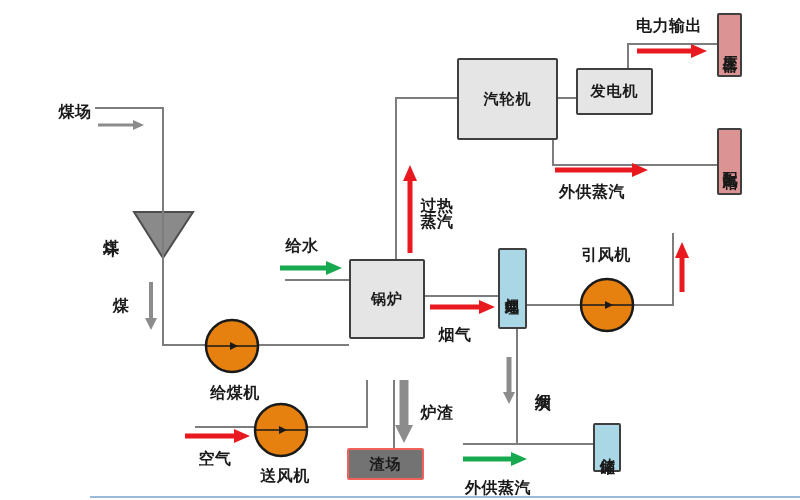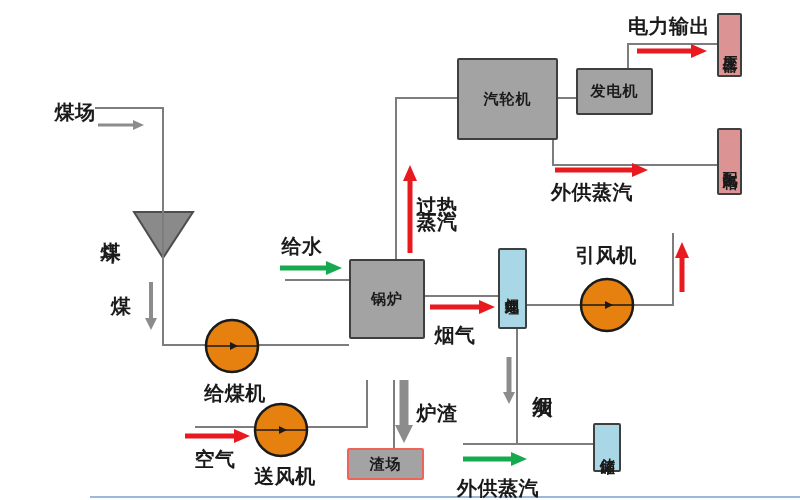--- a/index.html
+++ b/index.html
@@ -6,27 +6,27 @@
   #canvas{
     position:relative;width:800px;height:500px;background:#ffffff;overflow:hidden;
     font-family:"Liberation Sans",sans-serif;color:#1a1a1a;
   }
   #wires{position:absolute;left:0;top:0;z-index:1;}
   .box{
     position:absolute;z-index:2;display:flex;align-items:center;justify-content:center;
     border:2px solid #3f3f3f;box-sizing:border-box;font-weight:bold;font-size:15px;
     letter-spacing:1px;text-align:center;border-radius:2px;
   }
-  .orange{background:#a3a3a3;}
+  .orange{background:#e5e5e5;}
   .pink{background:#db9393;}
   .blue{background:#a9d7e5;}
-  .slagyard{background:#a3a3a3;border:2px solid #f0625a;}
+  .slagyard{background:#737373;border:2px solid #f0625a;}
   .vertbox{writing-mode:vertical-rl;text-orientation:upright;letter-spacing:2px;}
   .lbl{
-    position:absolute;z-index:3;font-weight:bold;font-size:20px;white-space:nowrap;
+    position:absolute;z-index:3;font-weight:bold;font-size:16px;white-space:nowrap;
     transform:translate(-50%,-50%);letter-spacing:0.5px;text-align:left;line-height:16px;
   }
   .lbl.vert{
     writing-mode:vertical-rl;text-orientation:upright;white-space:normal;
     letter-spacing:2px;line-height:16px;
   }
   .lbl.two span{display:block;}
 </style>
 </head>
 <body>

